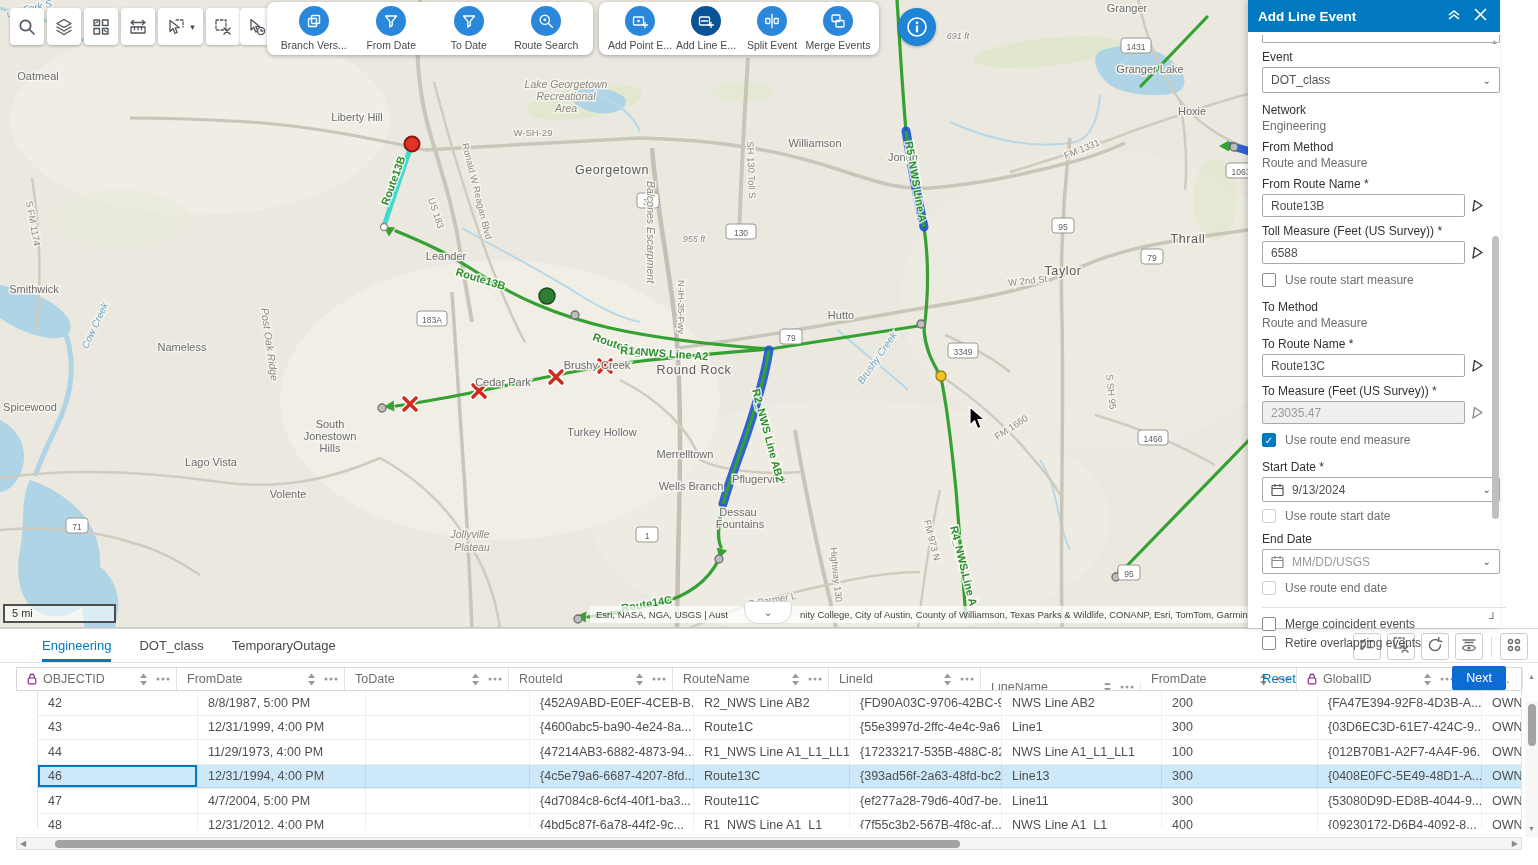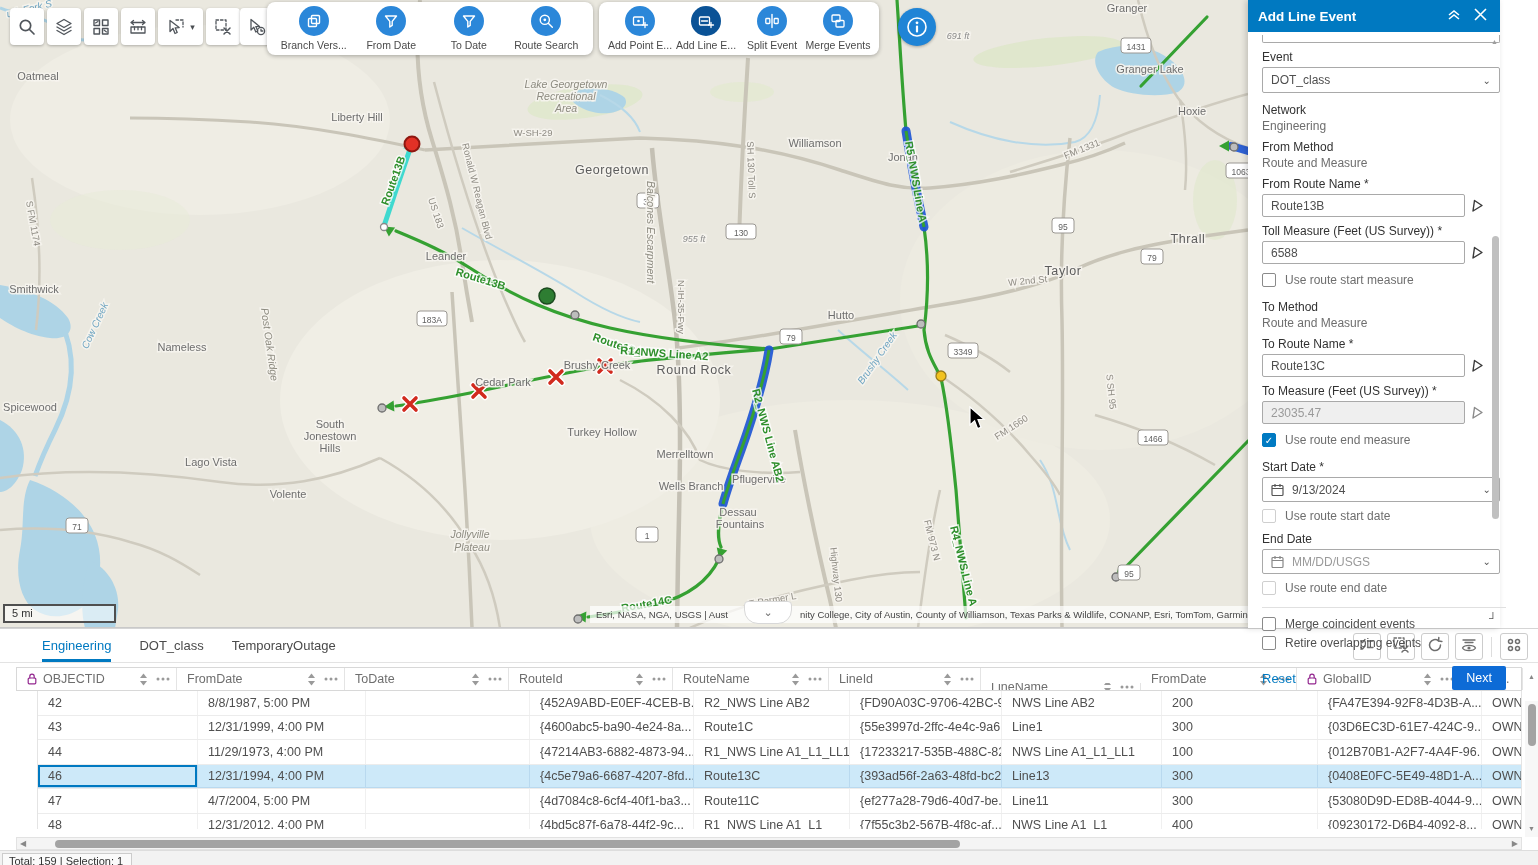--- a/index.html
+++ b/index.html
@@ -949,16 +949,13 @@
   <span class="vs-up">▲</span>
   <div id="vscroll">
       <div id="vthumb"></div>
     </div>
   <span class="vs-dn">▼</span>
   <div id="hscroll">
     <span class="hs-arrow" style="left:3px;">◀</span>
     <div id="hthumb"></div>
     <span class="hs-arrow" style="right:3px;">▶</span>
   </div>
-  <div id="statusbar">
-    <span class="status-box">Total: 159 | Selection: 1</span>
-  </div>
 </div>
 
 </body></html>

